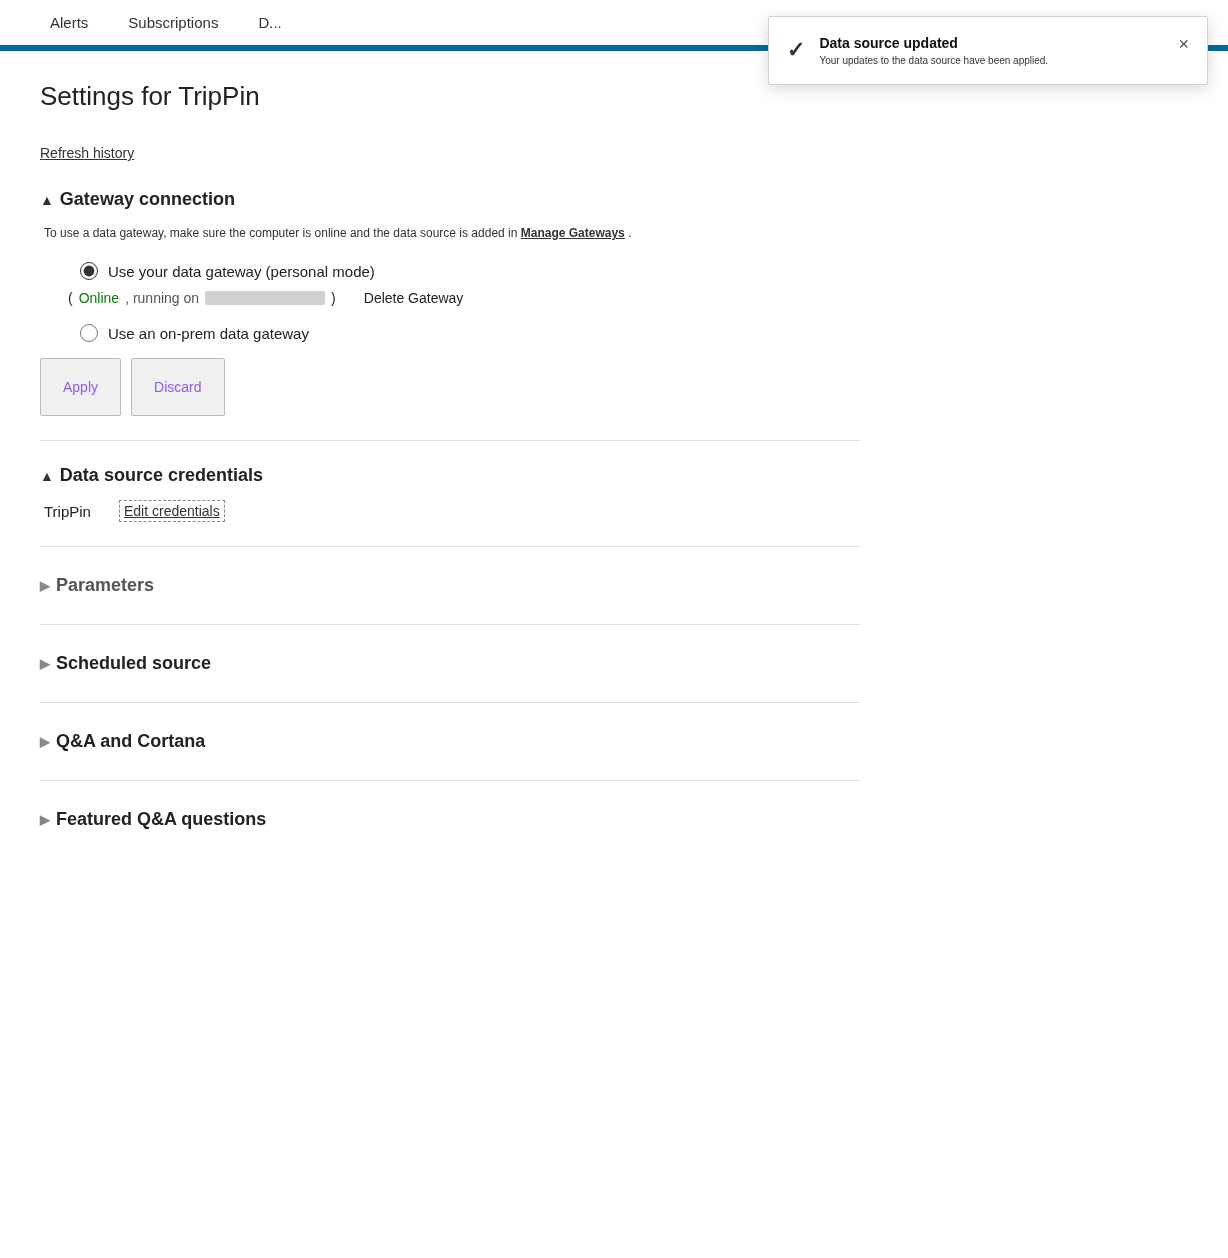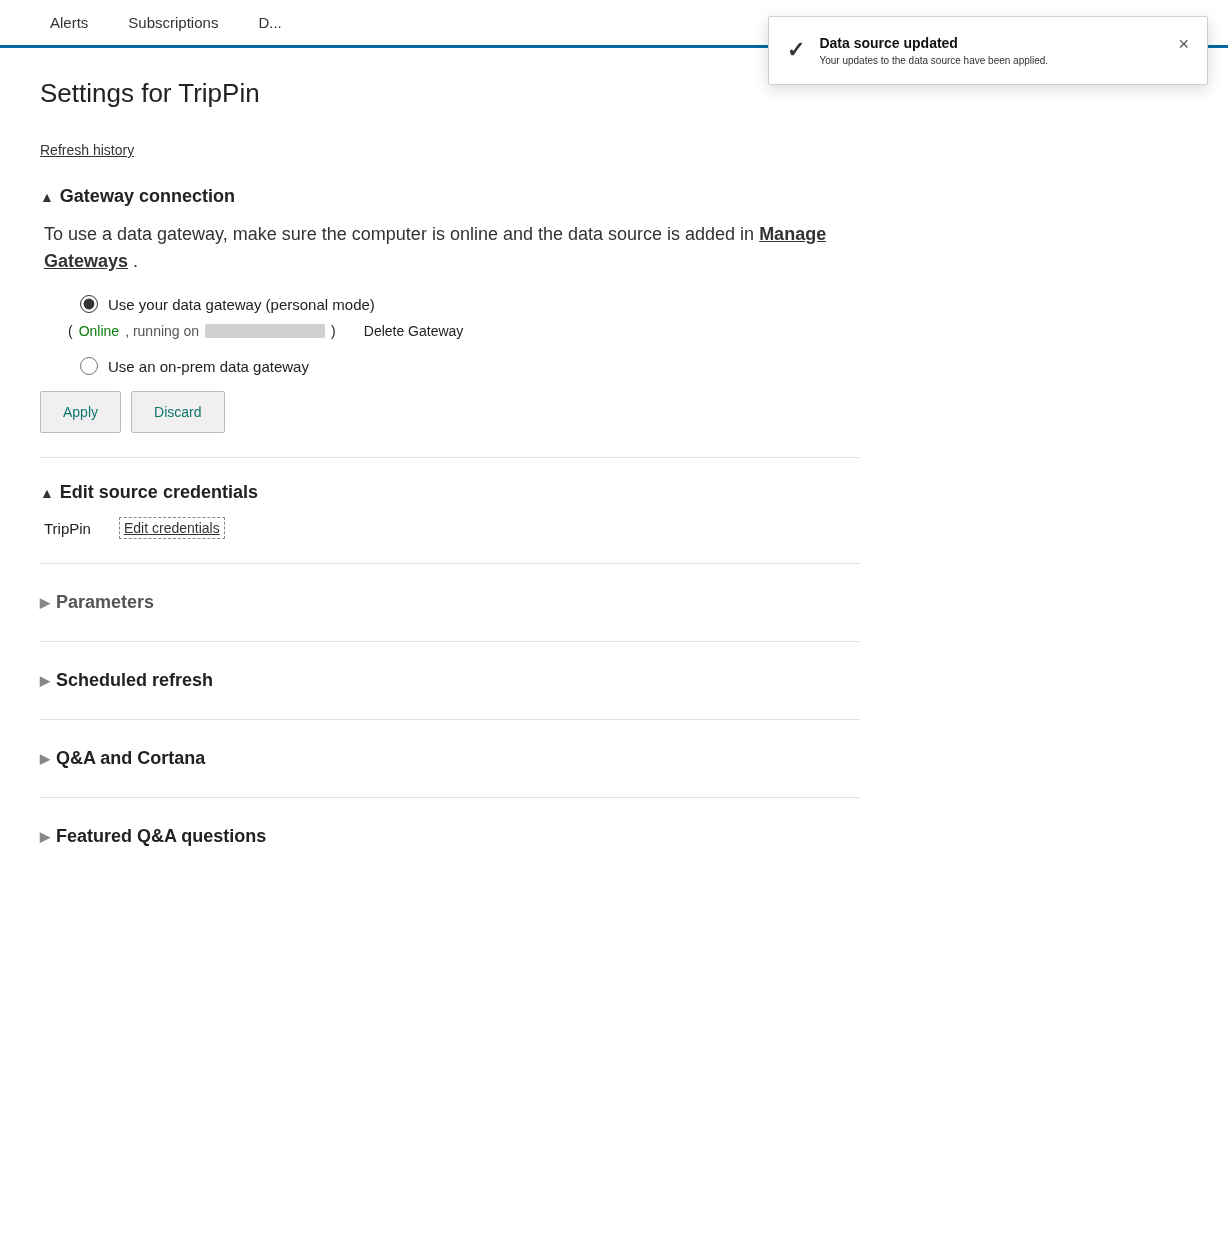--- a/index.html
+++ b/index.html
@@ -10,21 +10,21 @@
       font-size: 15px;
       width: 1228px;
       min-height: 1258px;
       position: relative;
       overflow: hidden;
     }
 
     
     .tabs-bar {
       display: flex;
-      border-bottom: 3px solid #0369a1;
+      border-bottom: 6px solid #0369a1;
       background: #fff;
       padding: 0 30px;
     }
     .tab {
       padding: 14px 20px 12px 20px;
       font-size: 15px;
       cursor: pointer;
       color: #333;
       border: none;
       background: transparent;
@@ -73,21 +73,21 @@
       border: none;
       border-top: 1px solid #e0e0e0;
       margin: 24px 0;
     }
 
     
     .gateway-section {
       margin-bottom: 10px;
     }
     .gateway-desc {
-      font-size: 18px;
+      font-size: 12px;
       color: #333;
       margin-bottom: 20px;
       line-height: 1.5;
       padding-left: 4px;
     }
     .gateway-desc a {
       color: #333;
       font-weight: bold;
       text-decoration: underline;
       cursor: pointer;
@@ -140,25 +140,25 @@
     }
 
     
     .btn-row {
       display: flex;
       gap: 10px;
       margin-top: 16px;
       margin-bottom: 10px;
     }
     .btn {
-      padding: 12px 22px;
+      padding: 20px 22px;
       font-size: 14px;
       border: 1px solid #bbb;
       background: #f0f0f0;
-      color: #0f766e;
+      color: #8b5cf6;
       cursor: pointer;
       border-radius: 2px;
       font-family: 'Segoe UI', Arial, sans-serif;
     }
 
     
     .credentials-row {
       display: flex;
       align-items: center;
       gap: 28px;
@@ -302,42 +302,42 @@
       <button class="btn">Discard</button>
     </div>
   </div>
 
   <hr class="section-divider">
 
   
   <div>
     <div class="section-header">
       <span class="arrow">▲</span>
-      <span>Edit source credentials</span>
+      <span>Data source credentials</span>
     </div>
     <div class="credentials-row">
       <span>TripPin</span>
       <a class="edit-credentials-link">Edit credentials</a>
     </div>
   </div>
 
   <hr class="section-divider">
 
   
   <div class="collapsed-section">
     <span class="arrow-right">▶</span>
     <span>Parameters</span>
   </div>
 
   <hr class="section-divider">
 
   
   <div class="collapsed-section">
     <span class="arrow-right">▶</span>
-    <span style="color:#222;">Scheduled refresh</span>
+    <span style="color:#222;">Scheduled source</span>
   </div>
 
   <hr class="section-divider">
 
   
   <div class="collapsed-section">
     <span class="arrow-right">▶</span>
     <span style="color:#222;">Q&amp;A and Cortana</span>
   </div>
 

